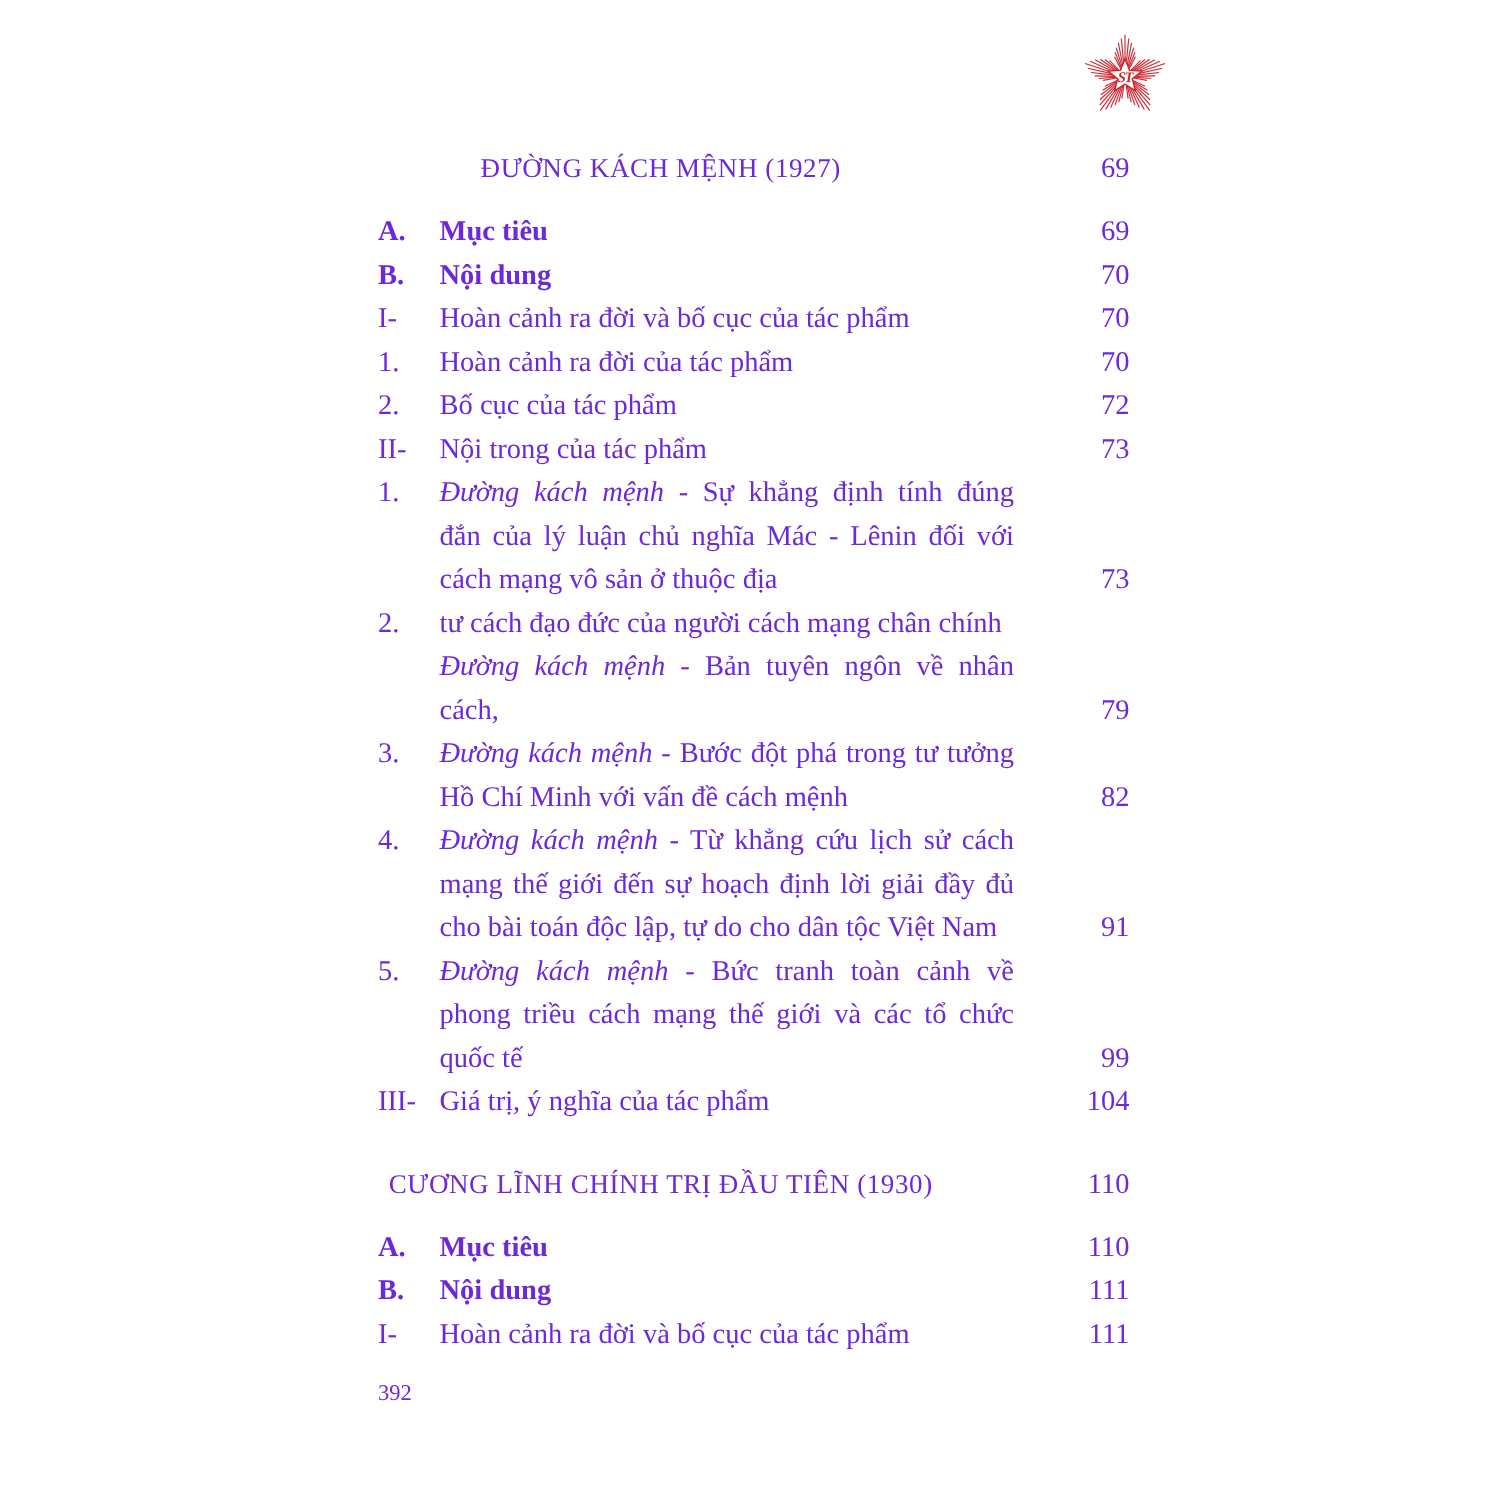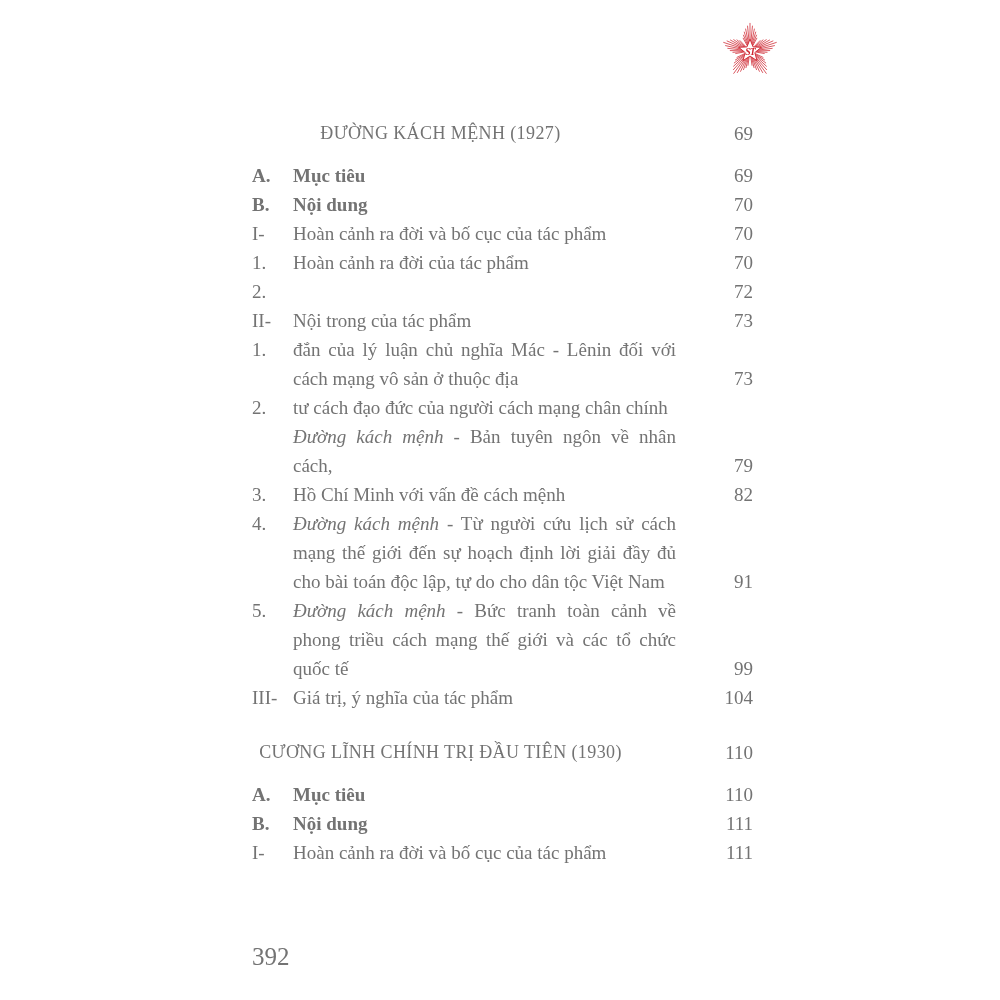--- a/index.html
+++ b/index.html
@@ -1,21 +1,21 @@
 <!DOCTYPE html>
 <html><head>
 <meta charset="utf-8">
 <style>
   html,body { margin:0; padding:0; background:#ffffff; }
   .canvas {
     position:relative;
     width:1000px; height:1000px;
     background:#ffffff;
     font-family:"Liberation Serif", serif;
-    color:#737373;
+    color:#6d28d9;
     overflow:hidden;
   }
 
   
   .logo {
     position:absolute;
     left:716px; top:17px;
     width:68px; height:68px;
   }
   .logo svg { width:100%; height:100%; display:block; }
@@ -26,21 +26,20 @@
     left:252px; top:98px;
     width:501px;
   }
   .toc-section + .toc-section { margin-top:26px; }
 
   .title-row {
     display:flex;
     align-items:center;
     line-height:29px;
     margin-bottom:13px;
-    margin-top:21px;
   }
   .title-row .t {
     flex:1;
     text-align:center;
     padding-right:80px;
     font-size:18px;
     letter-spacing:0.4px;
     white-space:nowrap;
   }
   .title-row .pg { min-width:44px; text-align:right; font-size:19px; }
@@ -54,22 +53,22 @@
   .row .txt { width:383px; flex:none; }
   .row .pg  { flex:1; text-align:right; align-self:flex-end; }
   .row.bold .lbl, .row.bold .txt { font-weight:bold; }
 
   .line { line-height:29px; }
   .line.just { text-align:justify; text-align-last:justify; }
   .line em { font-style:italic; }
 
   .footer-page {
     position:absolute;
-    left:252px; top:942px;
-    font-size:25px;
+    left:252px; top:915px;
+    font-size:15px;
     line-height:29px;
   }
 </style>
 </head>
 <body>
 
 <div class="canvas">
 
   <div class="logo">
     <svg viewBox="-40 -40 80 80">
@@ -164,56 +163,61 @@
         </div>
         <div class="row">
           <span class="lbl">1.</span>
           <div class="txt">
             <div class="line"><span>Hoàn cảnh ra đời của tác phẩm</span></div>
           </div>
           <span class="pg">70</span>
         </div>
         <div class="row">
           <span class="lbl">2.</span>
+          <div class="txt">
+            <div class="line"><span>Bố cục của tác phẩm</span></div>
+          </div>
           <span class="pg">72</span>
         </div>
         <div class="row">
           <span class="lbl">II-</span>
           <div class="txt">
             <div class="line"><span>Nội trong của tác phẩm</span></div>
           </div>
           <span class="pg">73</span>
         </div>
         <div class="row">
           <span class="lbl">1.</span>
           <div class="txt">
+            <div class="line just"><em>Đường kách mệnh</em><span> - Sự khẳng định tính đúng</span></div>
             <div class="line just"><span>đắn của lý luận chủ nghĩa Mác - Lênin đối với</span></div>
             <div class="line"><span>cách mạng vô sản ở thuộc địa</span></div>
           </div>
           <span class="pg">73</span>
         </div>
         <div class="row">
           <span class="lbl">2.</span>
           <div class="txt">
             <div class="line"><span>tư cách đạo đức của người cách mạng chân chính</span></div>
             <div class="line just"><em>Đường kách mệnh</em><span> - Bản tuyên ngôn về nhân cách,</span></div>
           </div>
           <span class="pg">79</span>
         </div>
         <div class="row">
           <span class="lbl">3.</span>
           <div class="txt">
+            <div class="line just"><em>Đường kách mệnh</em><span> - Bước đột phá trong tư tưởng</span></div>
             <div class="line"><span>Hồ Chí Minh với vấn đề cách mệnh</span></div>
           </div>
           <span class="pg">82</span>
         </div>
         <div class="row">
           <span class="lbl">4.</span>
           <div class="txt">
-            <div class="line just"><em>Đường kách mệnh</em><span> - Từ người cứu lịch sử cách</span></div>
+            <div class="line just"><em>Đường kách mệnh</em><span> - Từ khẳng cứu lịch sử cách</span></div>
             <div class="line just"><span>mạng thế giới đến sự hoạch định lời giải đầy đủ</span></div>
             <div class="line"><span>cho bài toán độc lập, tự do cho dân tộc Việt Nam</span></div>
           </div>
           <span class="pg">91</span>
         </div>
         <div class="row">
           <span class="lbl">5.</span>
           <div class="txt">
             <div class="line just"><em>Đường kách mệnh</em><span> - Bức tranh toàn cảnh về</span></div>
             <div class="line just"><span>phong triều cách mạng thế giới và các tổ chức</span></div>

